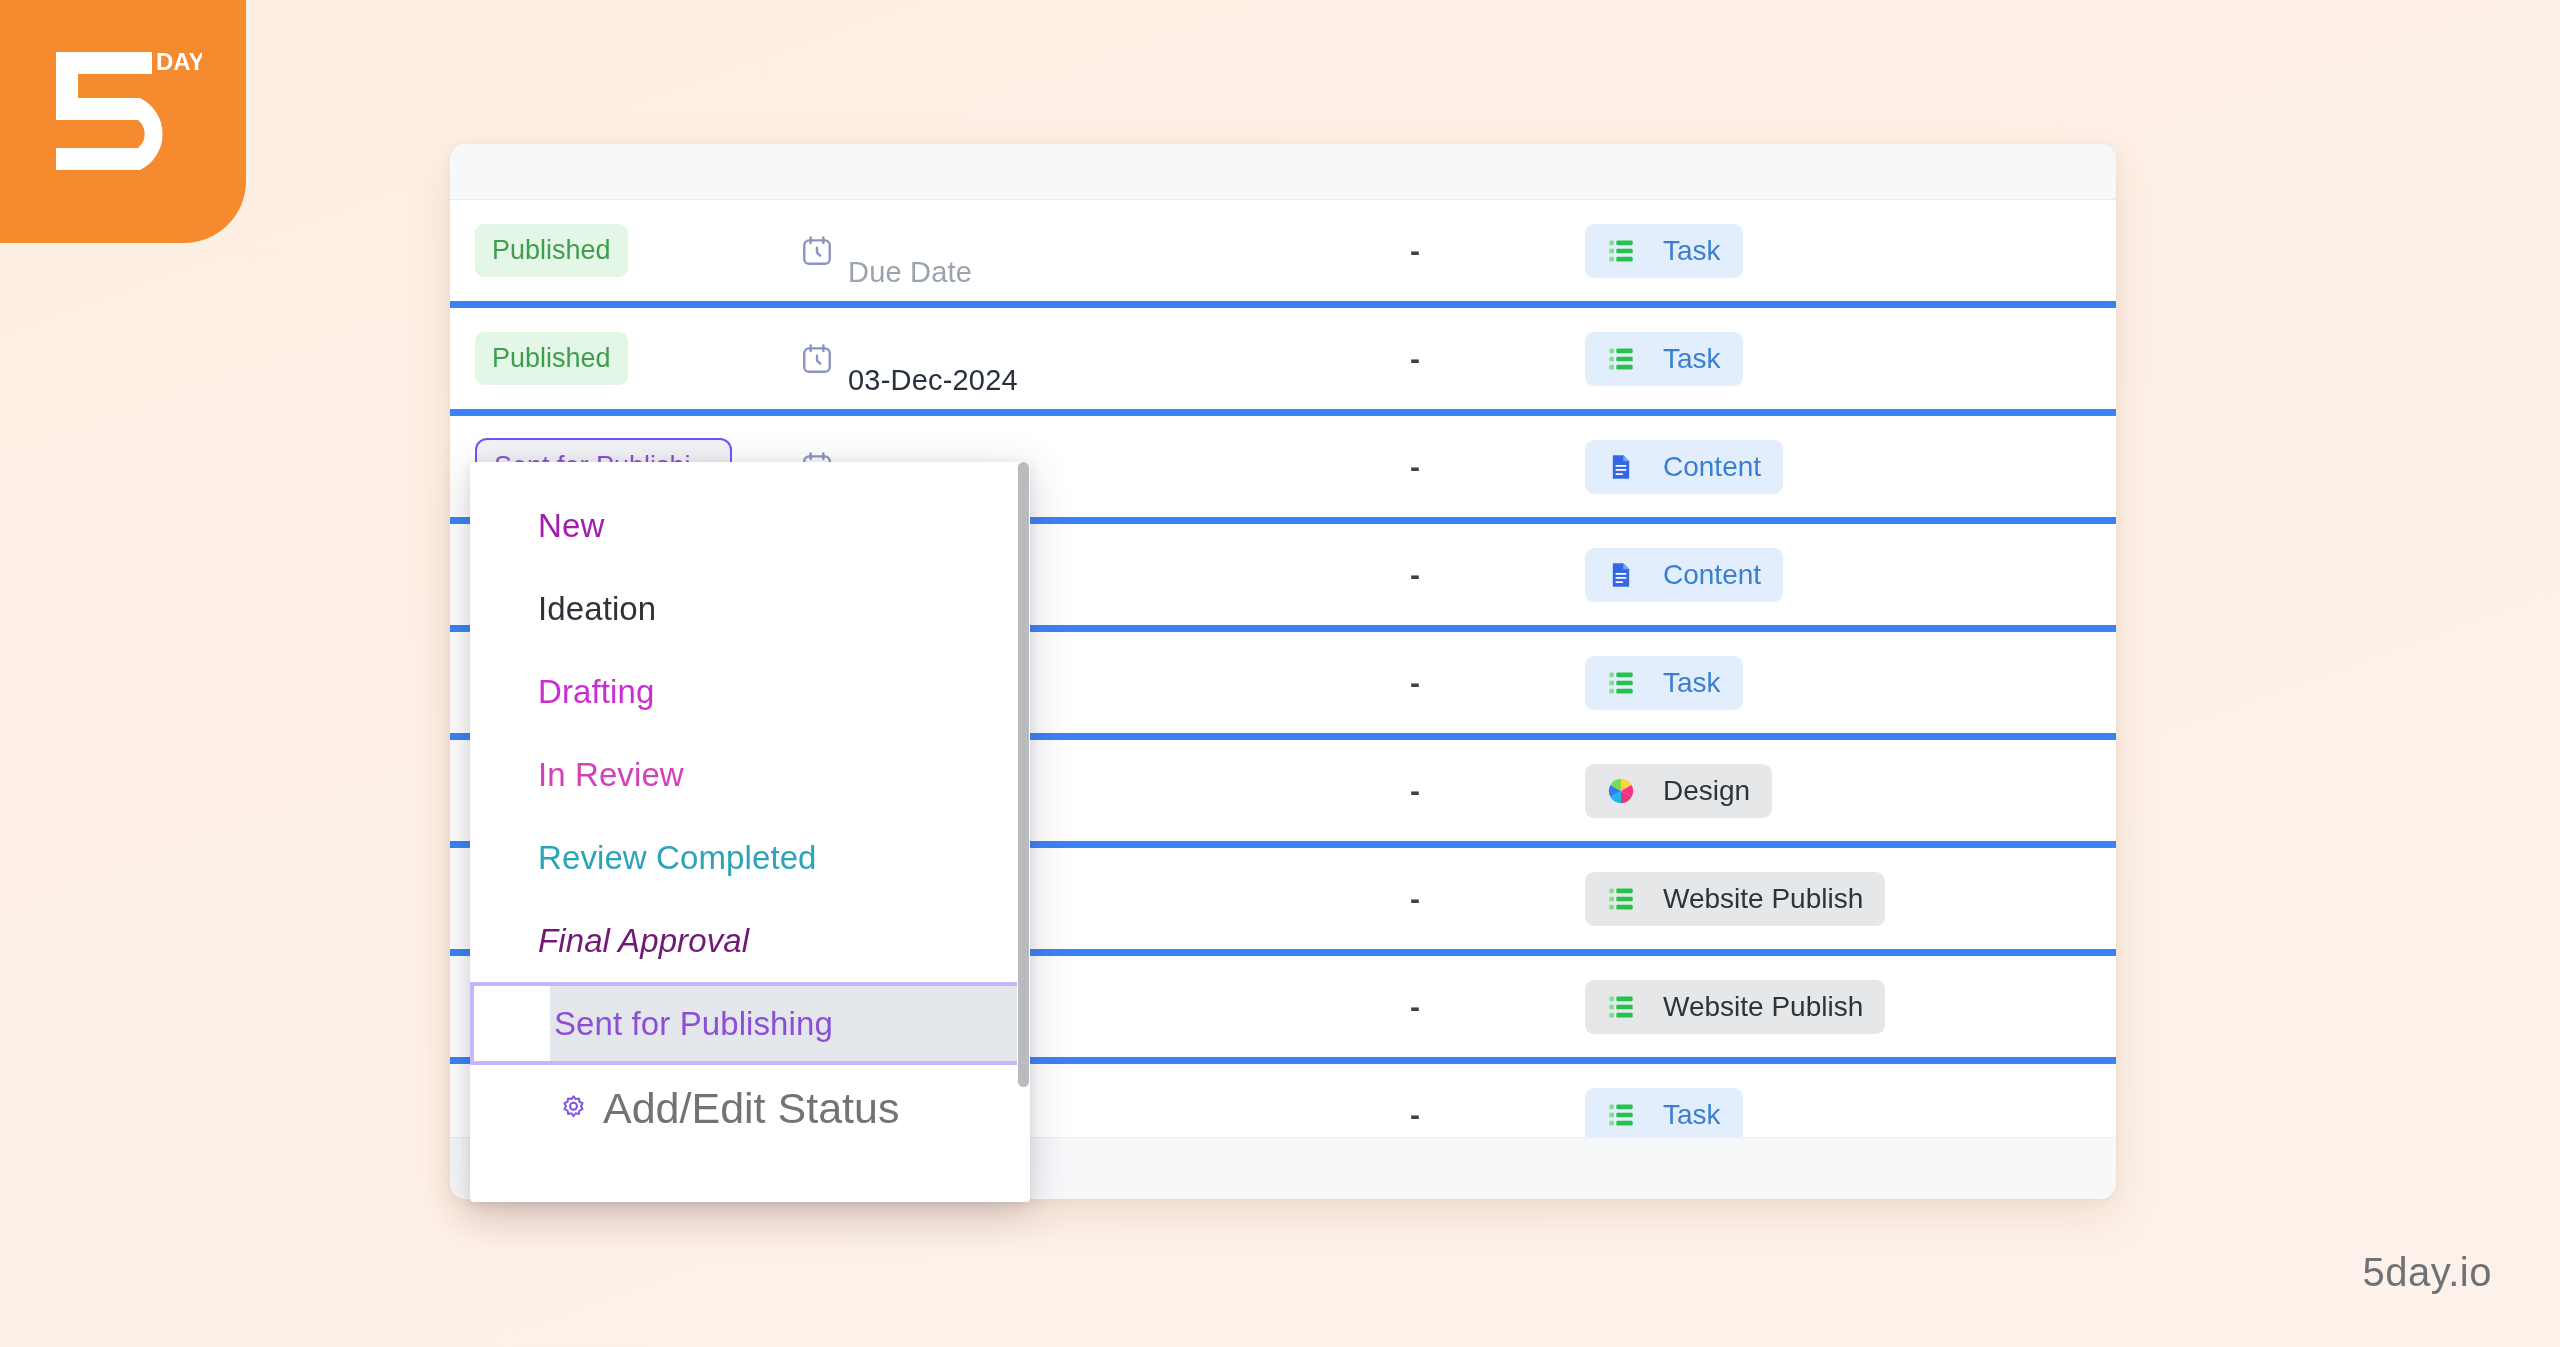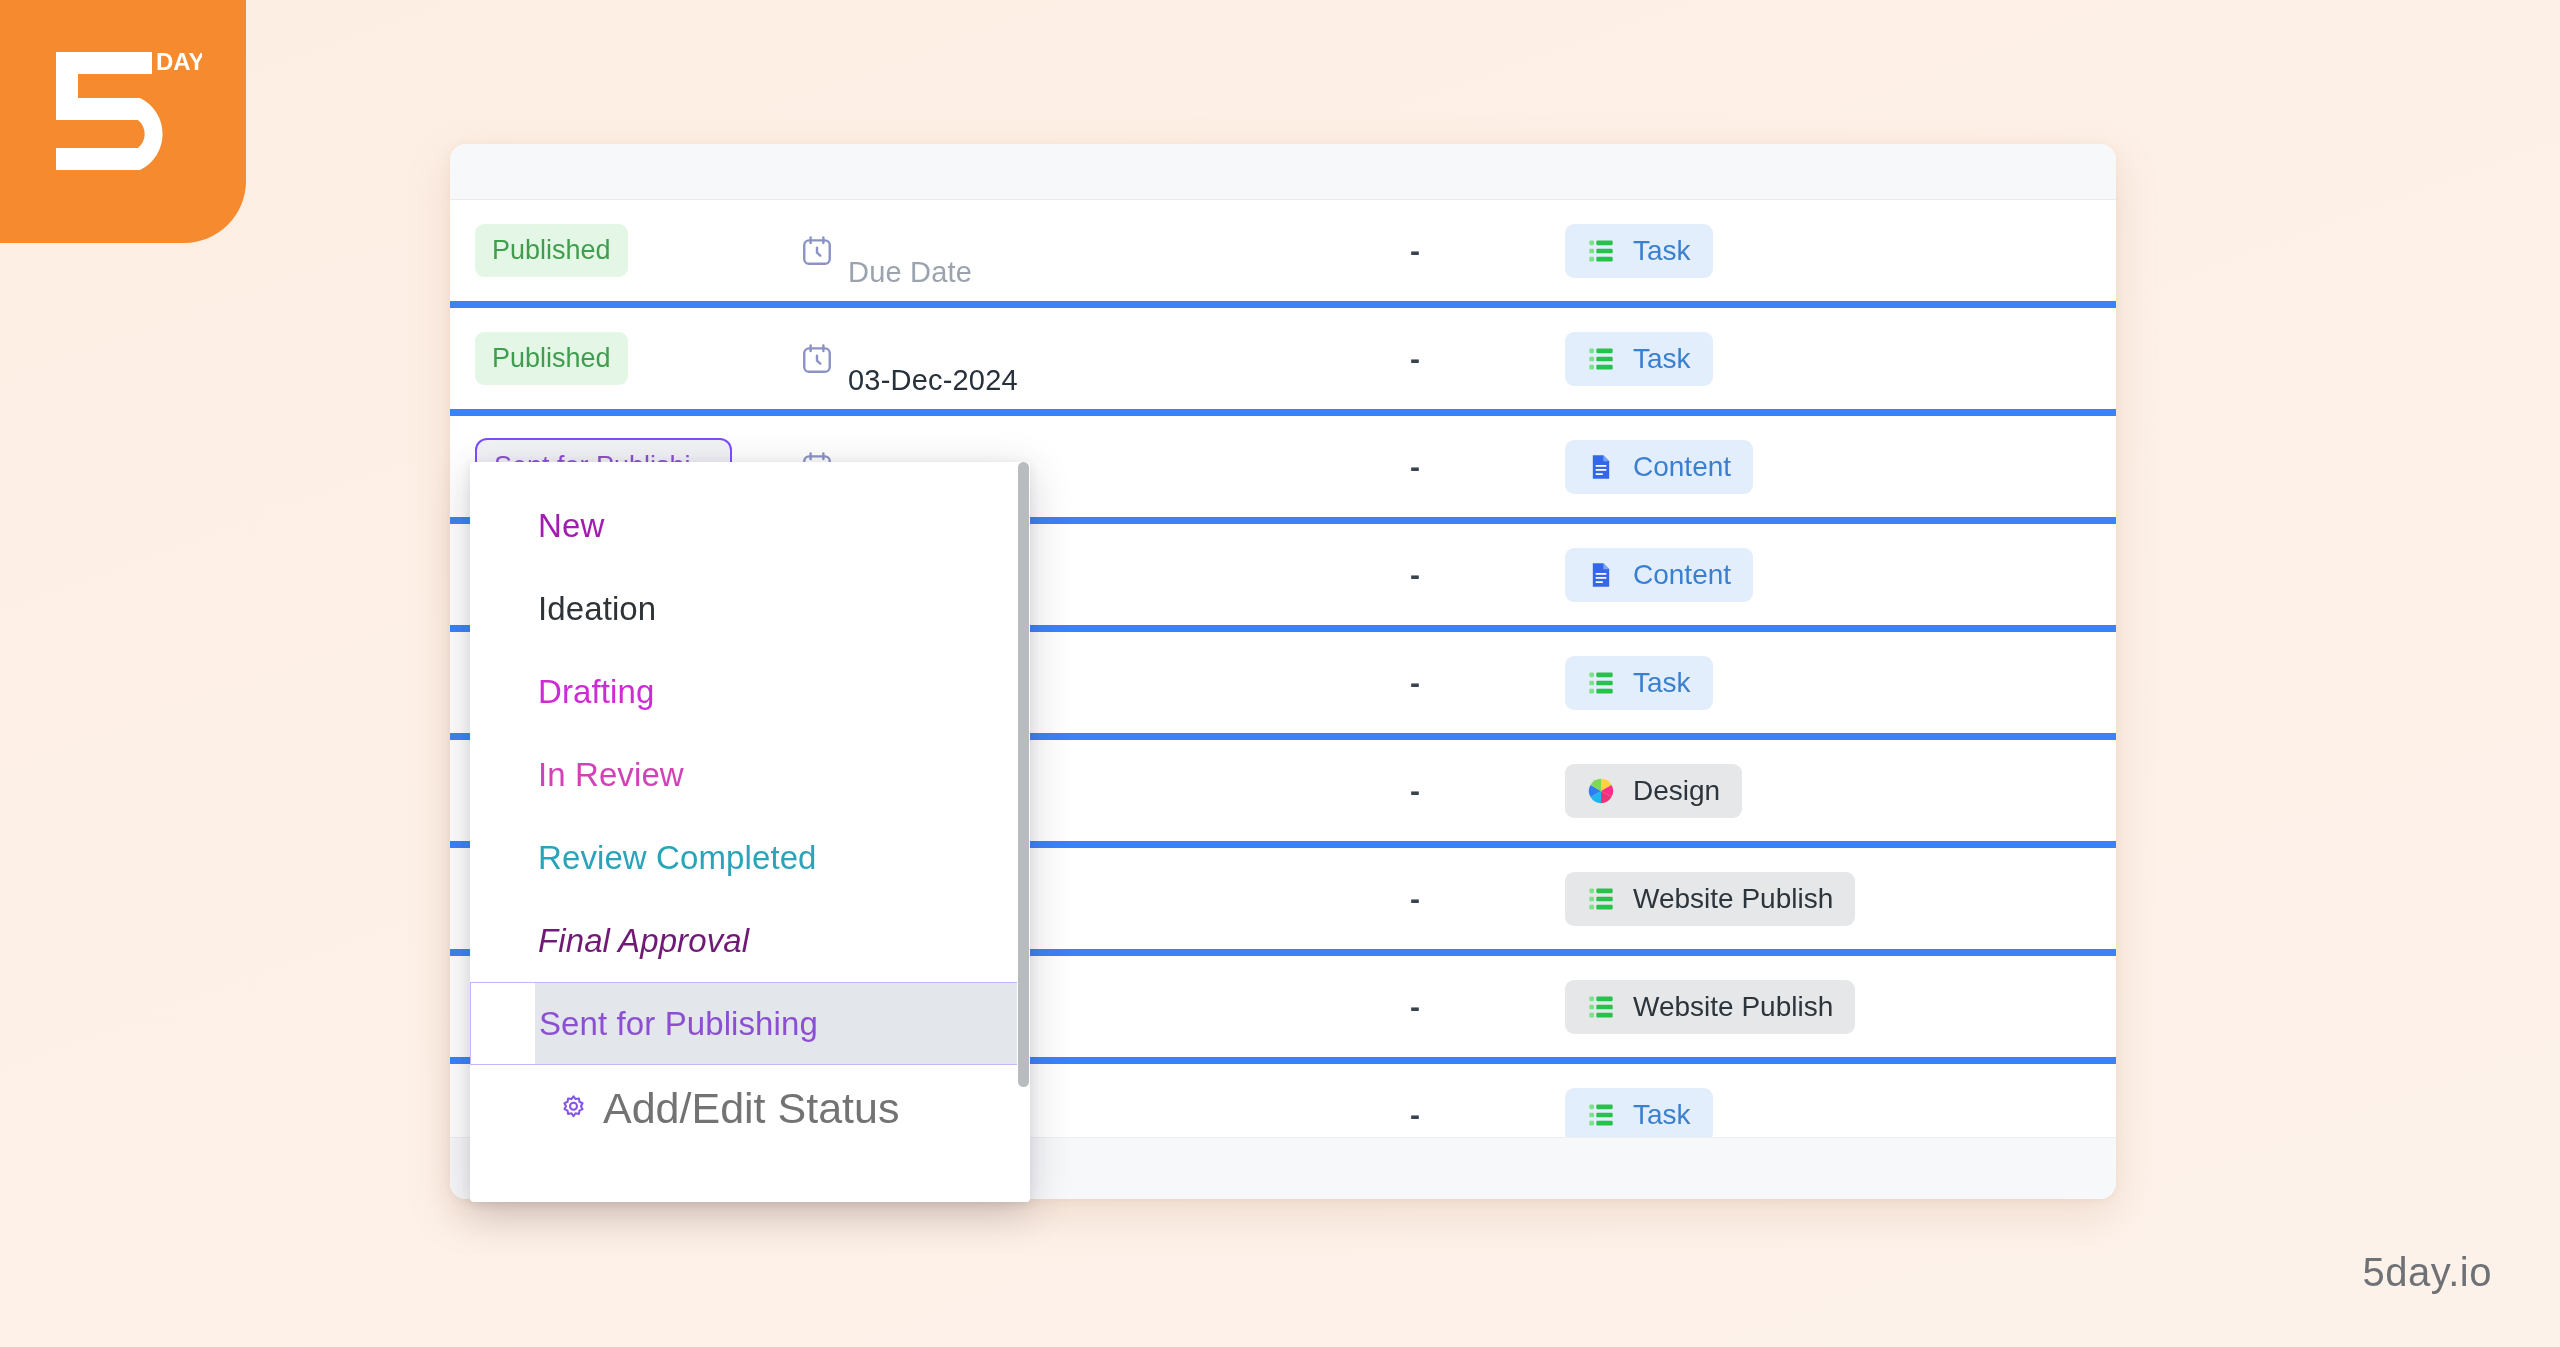--- a/index.html
+++ b/index.html
@@ -76,25 +76,26 @@
 
   
   .cal-ico { flex: none; width: 34px; height: 34px; display:block; }
   .date-txt { font-size: 29px; color: #27313c; letter-spacing: .2px; white-space: nowrap; margin-top: 44px; }
   .date-txt.placeholder { color: #9aa3ae; }
 
   .dash { font-size: 30px; color: #3a434d; font-weight: 700; }
 
   
   .badge {
-    display: inline-flex; align-items: center; gap: 18px;
+    display: inline-flex; align-items: center; gap: 28px;
     font-size: 28px; line-height: 1;
     padding: 13px 22px;
     border-radius: 9px;
     white-space: nowrap;
+    margin-left: 20px;
   }
   .badge.blue { background: #e3eefc; color: #3a7fd0; }
   .badge.gray { background: #e6e7e8; color: #2c343c; }
   .badge .bi { flex: none; width: 28px; height: 28px; display:block; }
 
   
   #dropdown {
     position: absolute;
     left: 470px; top: 462px;
     width: 560px; height: 740px;
@@ -106,23 +107,23 @@
   #dd-list { position: relative; padding-top: 22px; }
   .dd-item {
     height: 83px;
     display: flex; align-items: center;
     padding-left: 68px;
     font-size: 33px;
     letter-spacing: .1px;
     white-space: nowrap;
   }
   .dd-item.selected {
-    border: 1px solid #c4b5fd;
+    border: 4px solid #c4b5fd;
     background: #ffffff;
-    padding-left: 0;
+    padding-left: 12px;
   }
   .dd-item.selected .sel-inner {
     margin-left: 64px;
     height: 100%;
     flex: 1;
     display: flex; align-items: center;
     padding-left: 4px;
     background: #e3e6eb;
   }
   .dd-footer {

